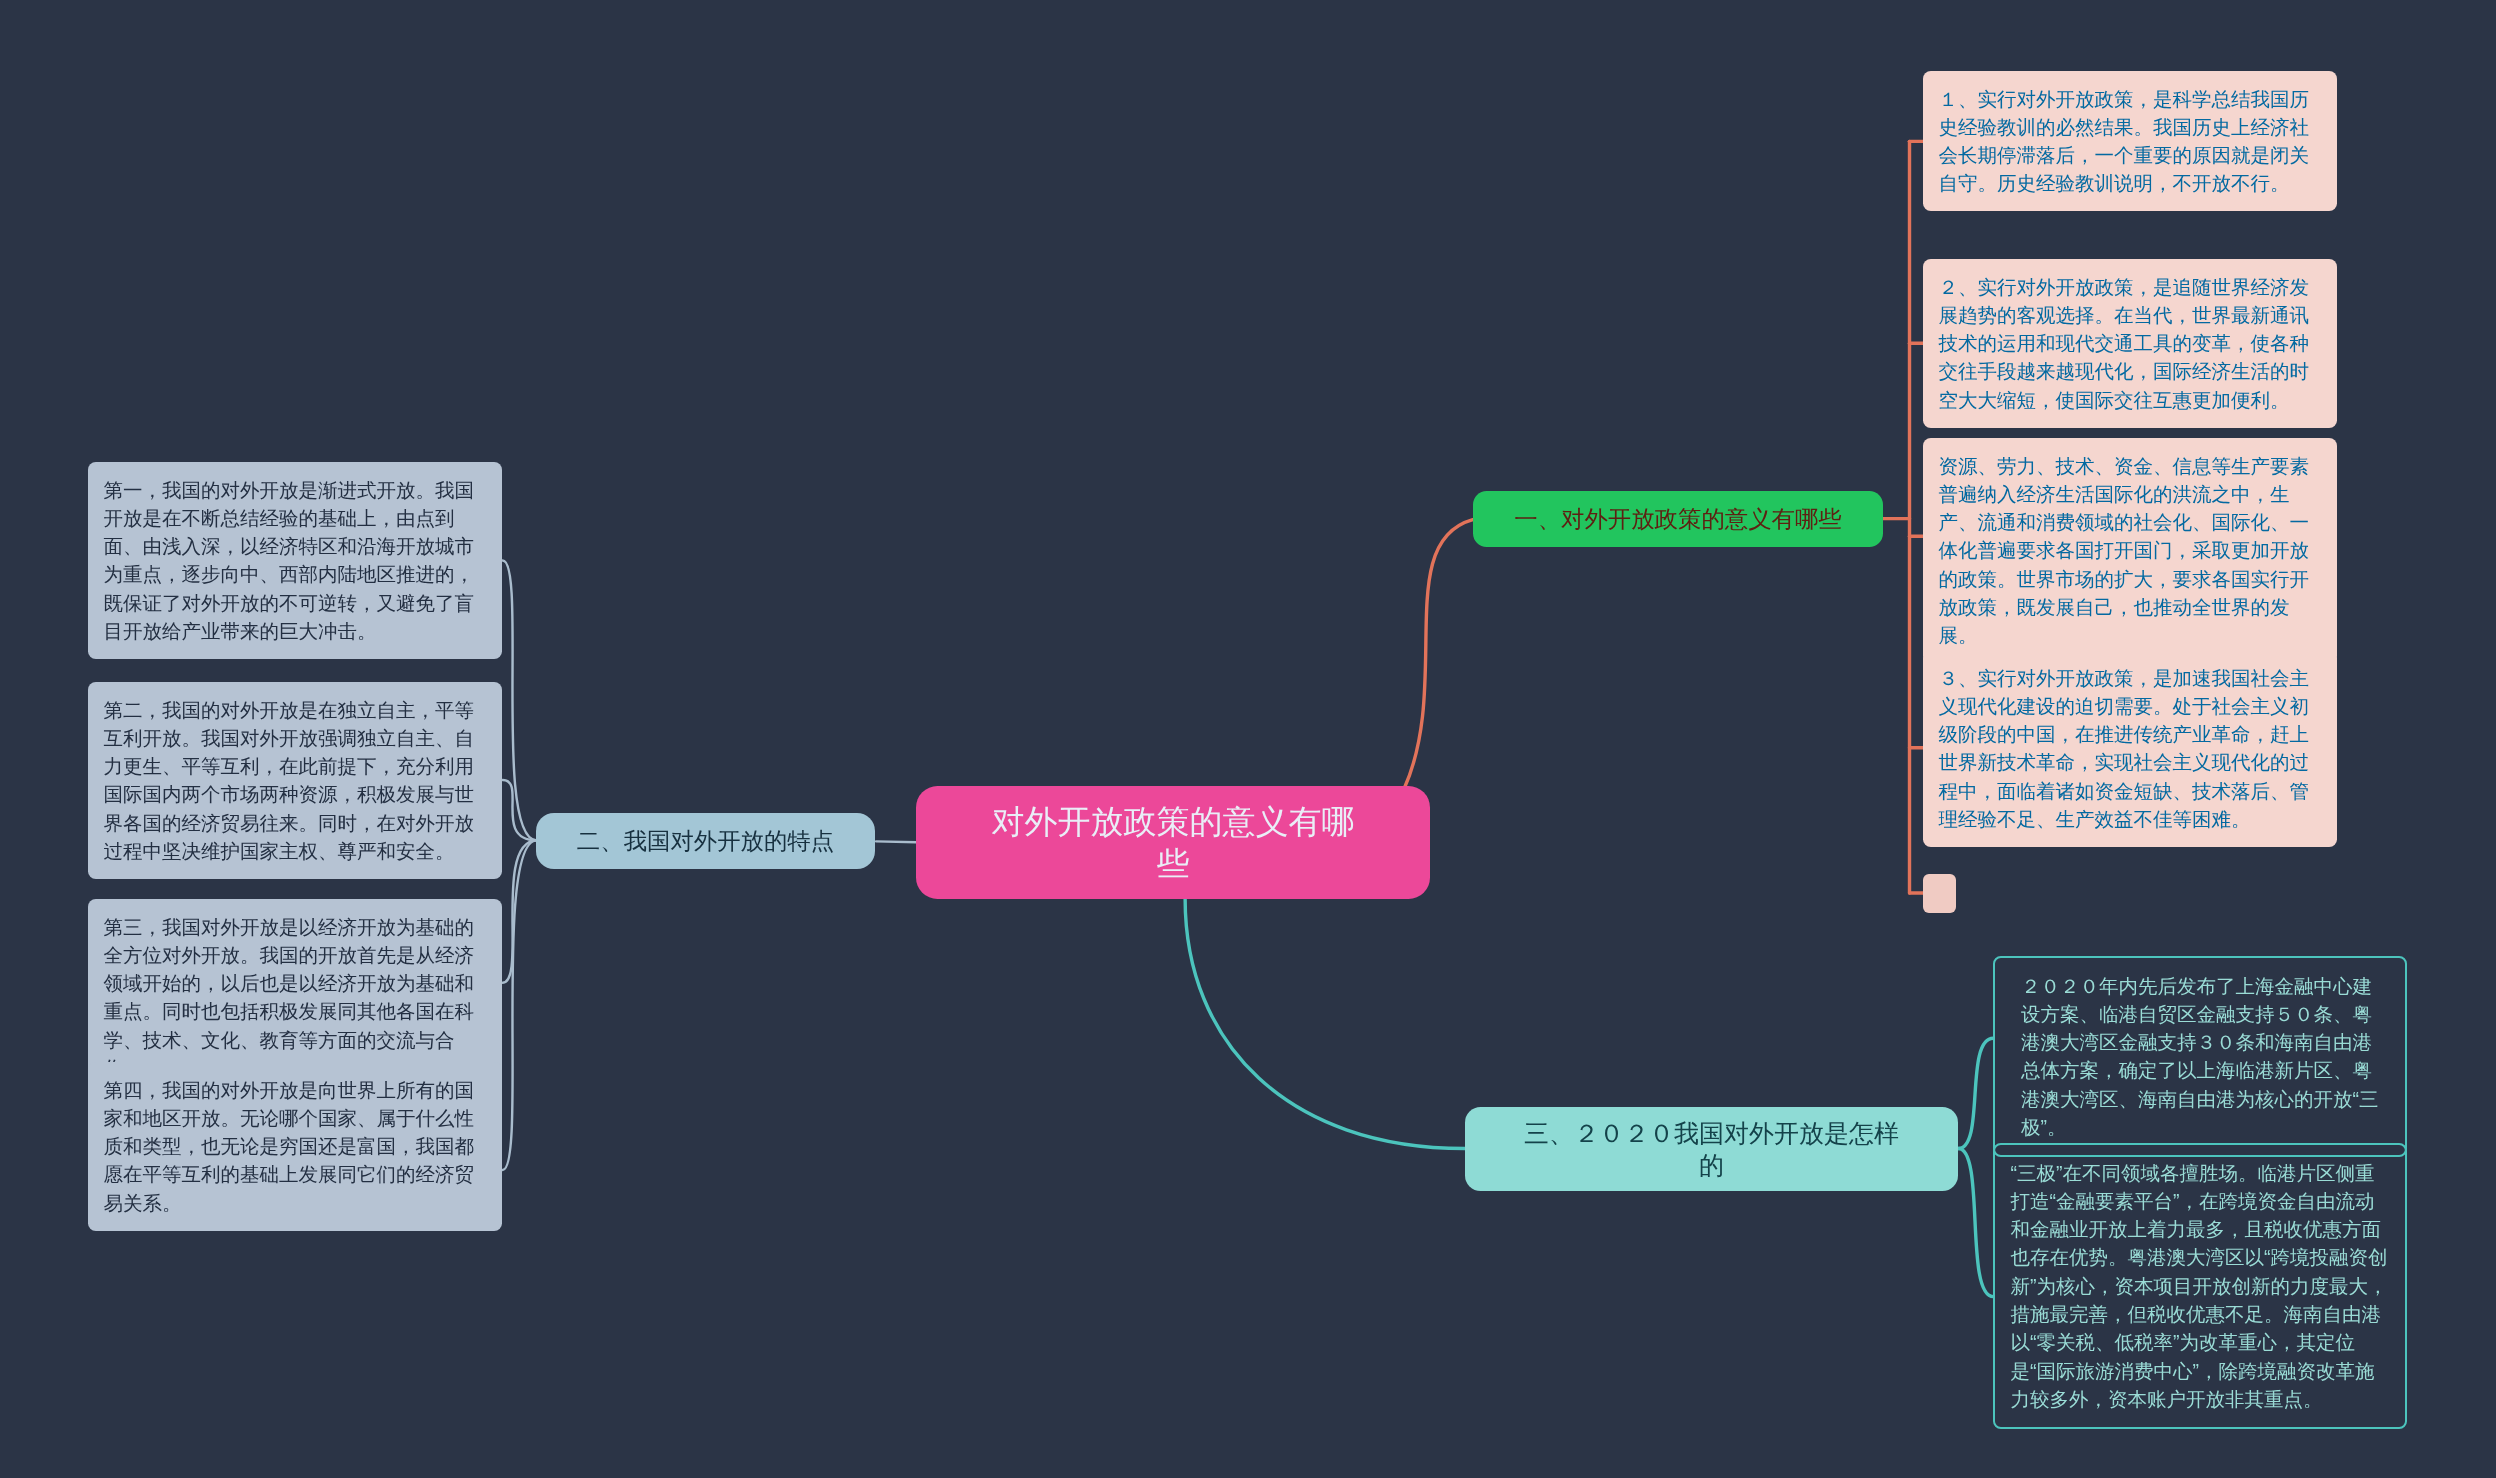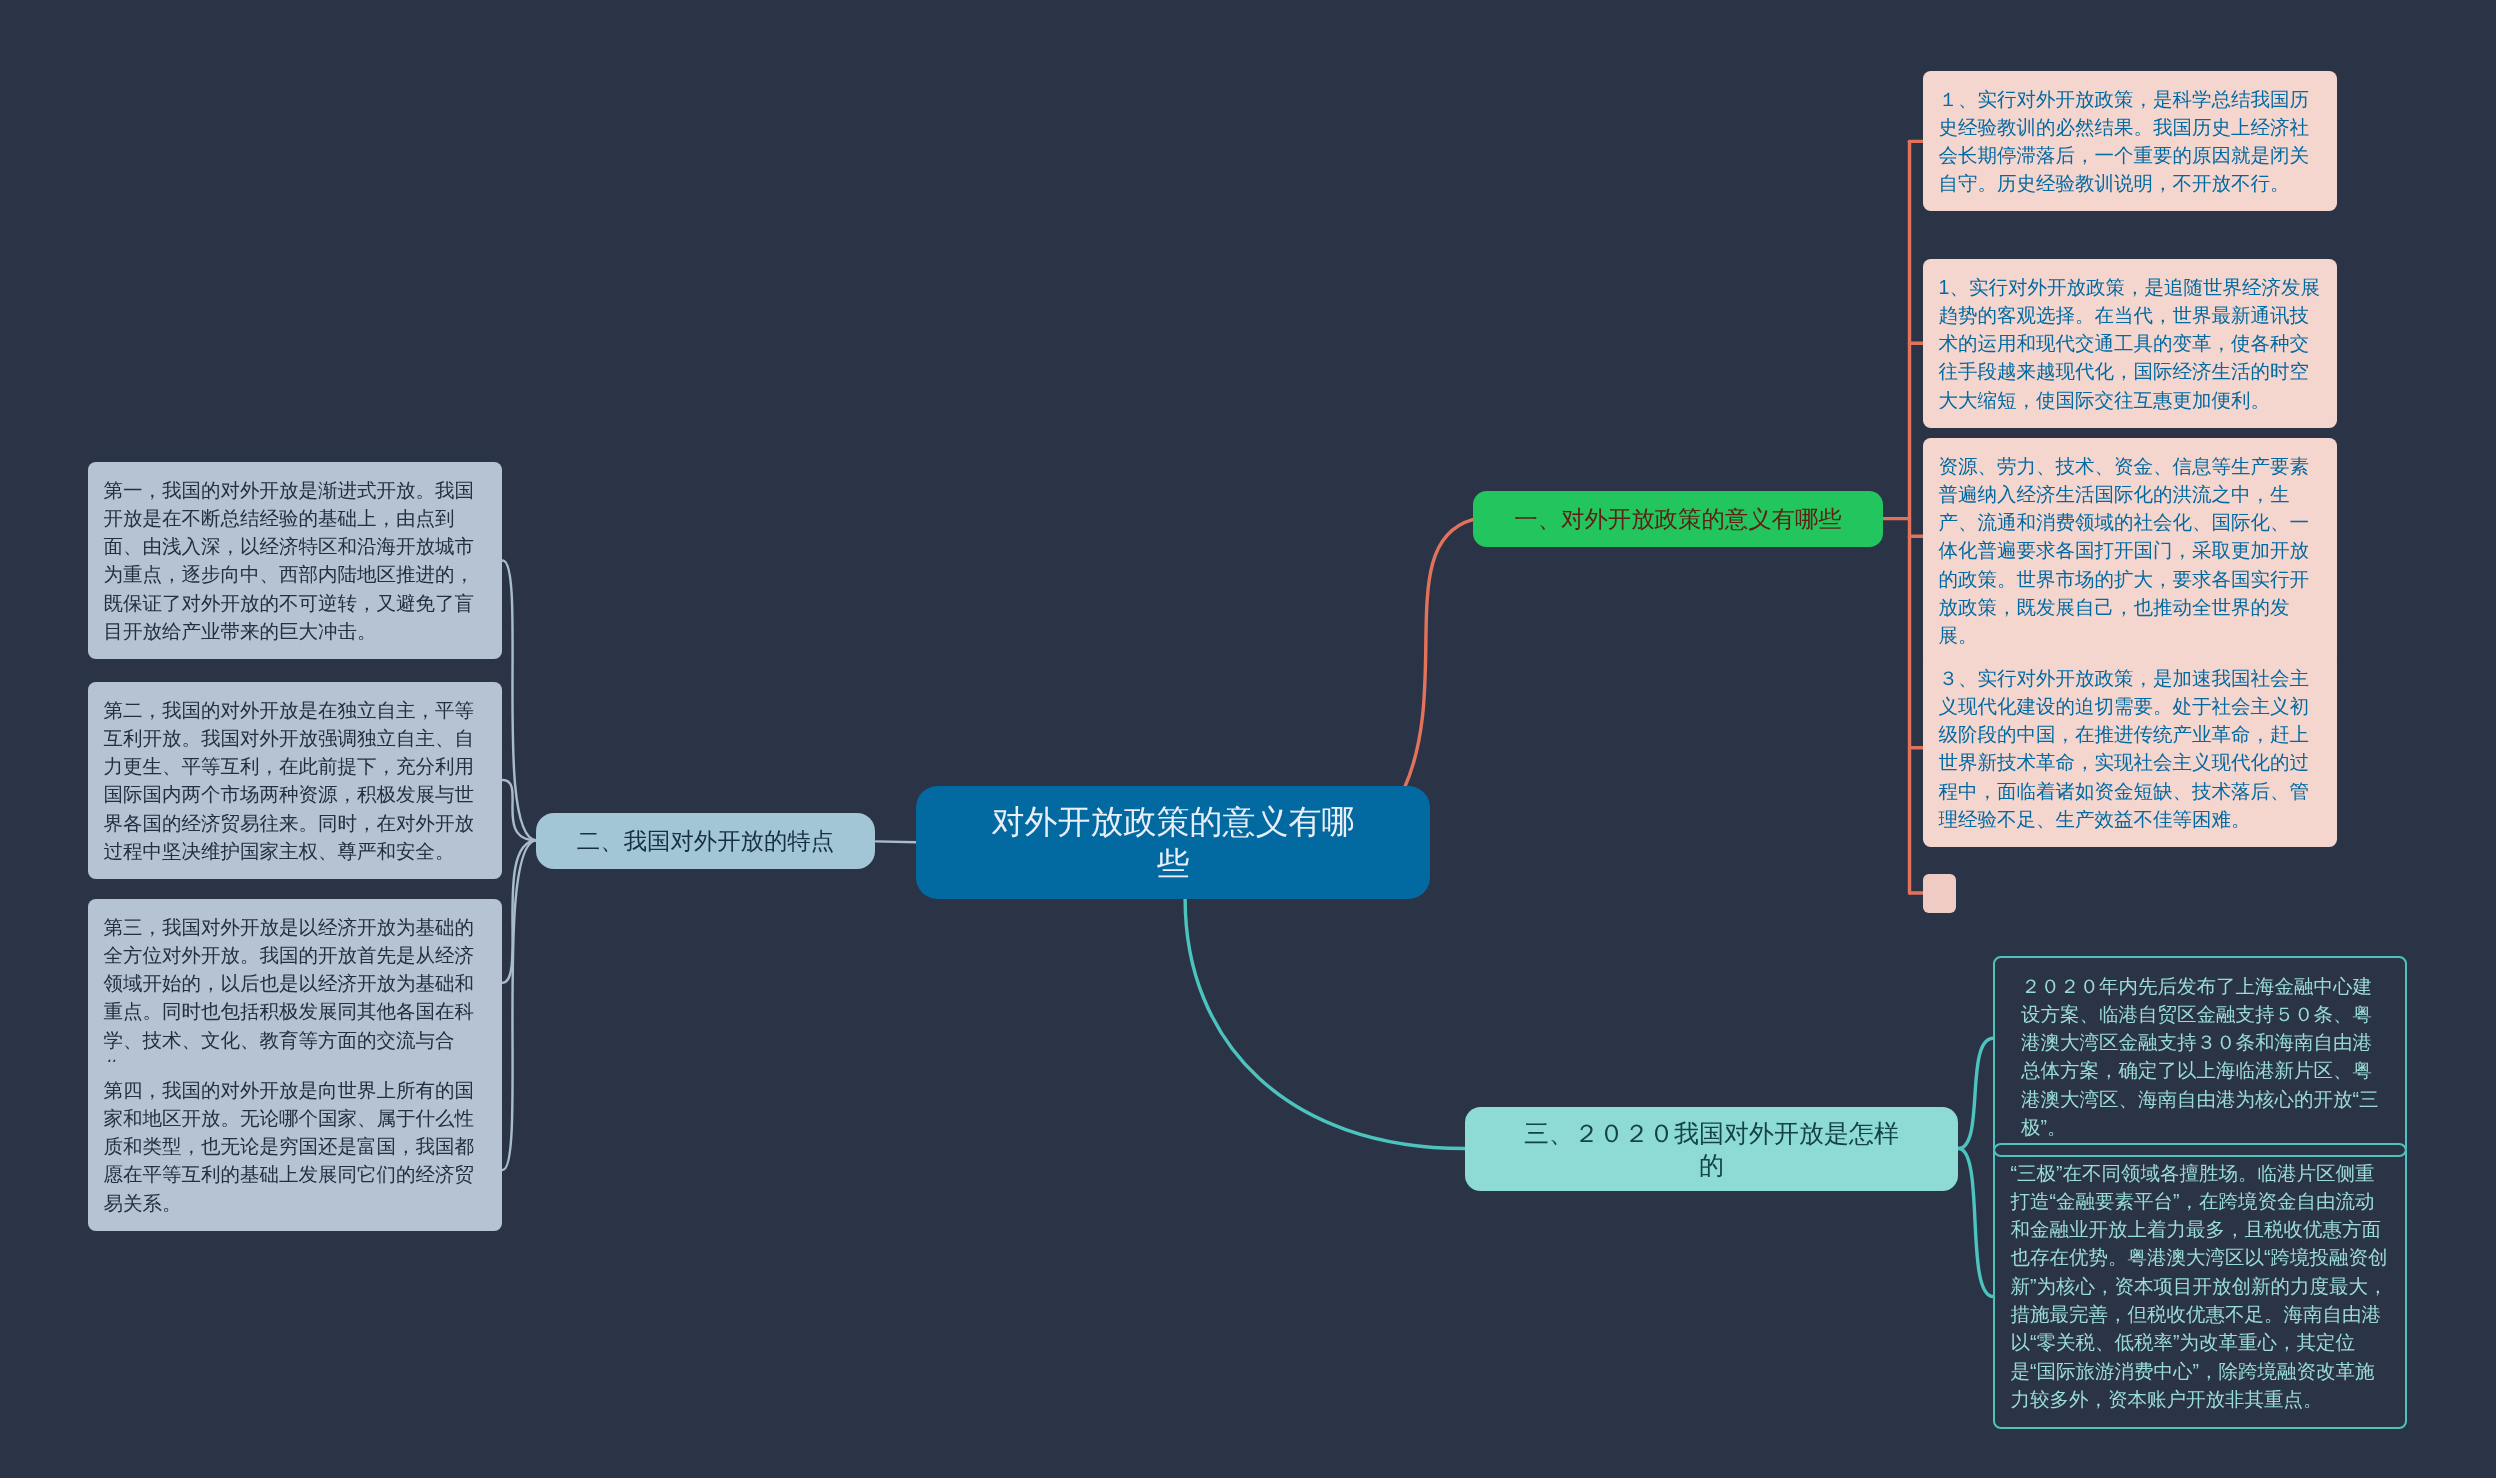--- a/index.html
+++ b/index.html
@@ -21,21 +21,21 @@
     display: flex;
     align-items: center;
     justify-content: center;
     text-align: center;
     z-index: 2;
   }
   .center-node {
     left: 916px; top: 786px;
     width: 514px; height: 113px;
     padding: 12px 66px;
-    background: #0369a1;
+    background: #ec4899;
     color: #e9eef7;
     font-size: 33px;
     line-height: 1.25;
     border-radius: 21.5px;
   }
   .branch-node-meaning {
     left: 1473px; top: 491px;
     width: 410px; height: 56px;
     background: #22c55e;
     color: #5e2012;
@@ -128,21 +128,21 @@
 <div class="node branch-node-2020">
   <span>三、２０２０我国对外开放是怎样的</span>
 </div>
 
 <div id="lb1" class="leaf blue">第一，我国的对外开放是渐进式开放。我国开放是在不断总结经验的基础上，由点到面、由浅入深，以经济特区和沿海开放城市为重点，逐步向中、西部内陆地区推进的，既保证了对外开放的不可逆转，又避免了盲目开放给产业带来的巨大冲击。</div>
 <div id="lb2" class="leaf blue">第二，我国的对外开放是在独立自主，平等互利开放。我国对外开放强调独立自主、自力更生、平等互利，在此前提下，充分利用国际国内两个市场两种资源，积极发展与世界各国的经济贸易往来。同时，在对外开放过程中坚决维护国家主权、尊严和安全。</div>
 <div id="lb3" class="leaf blue">第三，我国对外开放是以经济开放为基础的全方位对外开放。我国的开放首先是从经济领域开始的，以后也是以经济开放为基础和重点。同时也包括积极发展同其他各国在科学、技术、文化、教育等方面的交流与合作。</div>
 <div id="lb4" class="leaf blue">第四，我国的对外开放是向世界上所有的国家和地区开放。无论哪个国家、属于什么性质和类型，也无论是穷国还是富国，我国都愿在平等互利的基础上发展同它们的经济贸易关系。</div>
 
 <div id="pb1" class="leaf pink">１、实行对外开放政策，是科学总结我国历史经验教训的必然结果。我国历史上经济社会长期停滞落后，一个重要的原因就是闭关自守。历史经验教训说明，不开放不行。</div>
-<div id="pb2" class="leaf pink">1、实行对外开放政策，是追随世界经济发展趋势的客观选择。在当代，世界最新通讯技术的运用和现代交通工具的变革，使各种交往手段越来越现代化，国际经济生活的时空大大缩短，使国际交往互惠更加便利。</div>
+<div id="pb2" class="leaf pink">２、实行对外开放政策，是追随世界经济发展趋势的客观选择。在当代，世界最新通讯技术的运用和现代交通工具的变革，使各种交往手段越来越现代化，国际经济生活的时空大大缩短，使国际交往互惠更加便利。</div>
 <div id="pb3" class="leaf pink">资源、劳力、技术、资金、信息等生产要素普遍纳入经济生活国际化的洪流之中，生产、流通和消费领域的社会化、国际化、一体化普遍要求各国打开国门，采取更加开放的政策。世界市场的扩大，要求各国实行开放政策，既发展自己，也推动全世界的发展。</div>
 <div id="pb4" class="leaf pink">３、实行对外开放政策，是加速我国社会主义现代化建设的迫切需要。处于社会主义初级阶段的中国，在推进传统产业革命，赶上世界新技术革命，实现社会主义现代化的过程中，面临着诸如资金短缺、技术落后、管理经验不足、生产效益不佳等困难。</div>
 
 <div class="collapse-square"></div>
 
 <div id="tb1" class="leaf teal">２０２０年内先后发布了上海金融中心建设方案、临港自贸区金融支持５０条、粤港澳大湾区金融支持３０条和海南自由港总体方案，确定了以上海临港新片区、粤港澳大湾区、海南自由港为核心的开放“三极”。</div>
 <div id="tb2" class="leaf teal">“三极”在不同领域各擅胜场。临港片区侧重打造“金融要素平台”，在跨境资金自由流动和金融业开放上着力最多，且税收优惠方面也存在优势。粤港澳大湾区以“跨境投融资创新”为核心，资本项目开放创新的力度最大，措施最完善，但税收优惠不足。海南自由港以“零关税、低税率”为改革重心，其定位是“国际旅游消费中心”，除跨境融资改革施力较多外，资本账户开放非其重点。</div>
 
 
 </body></html>

